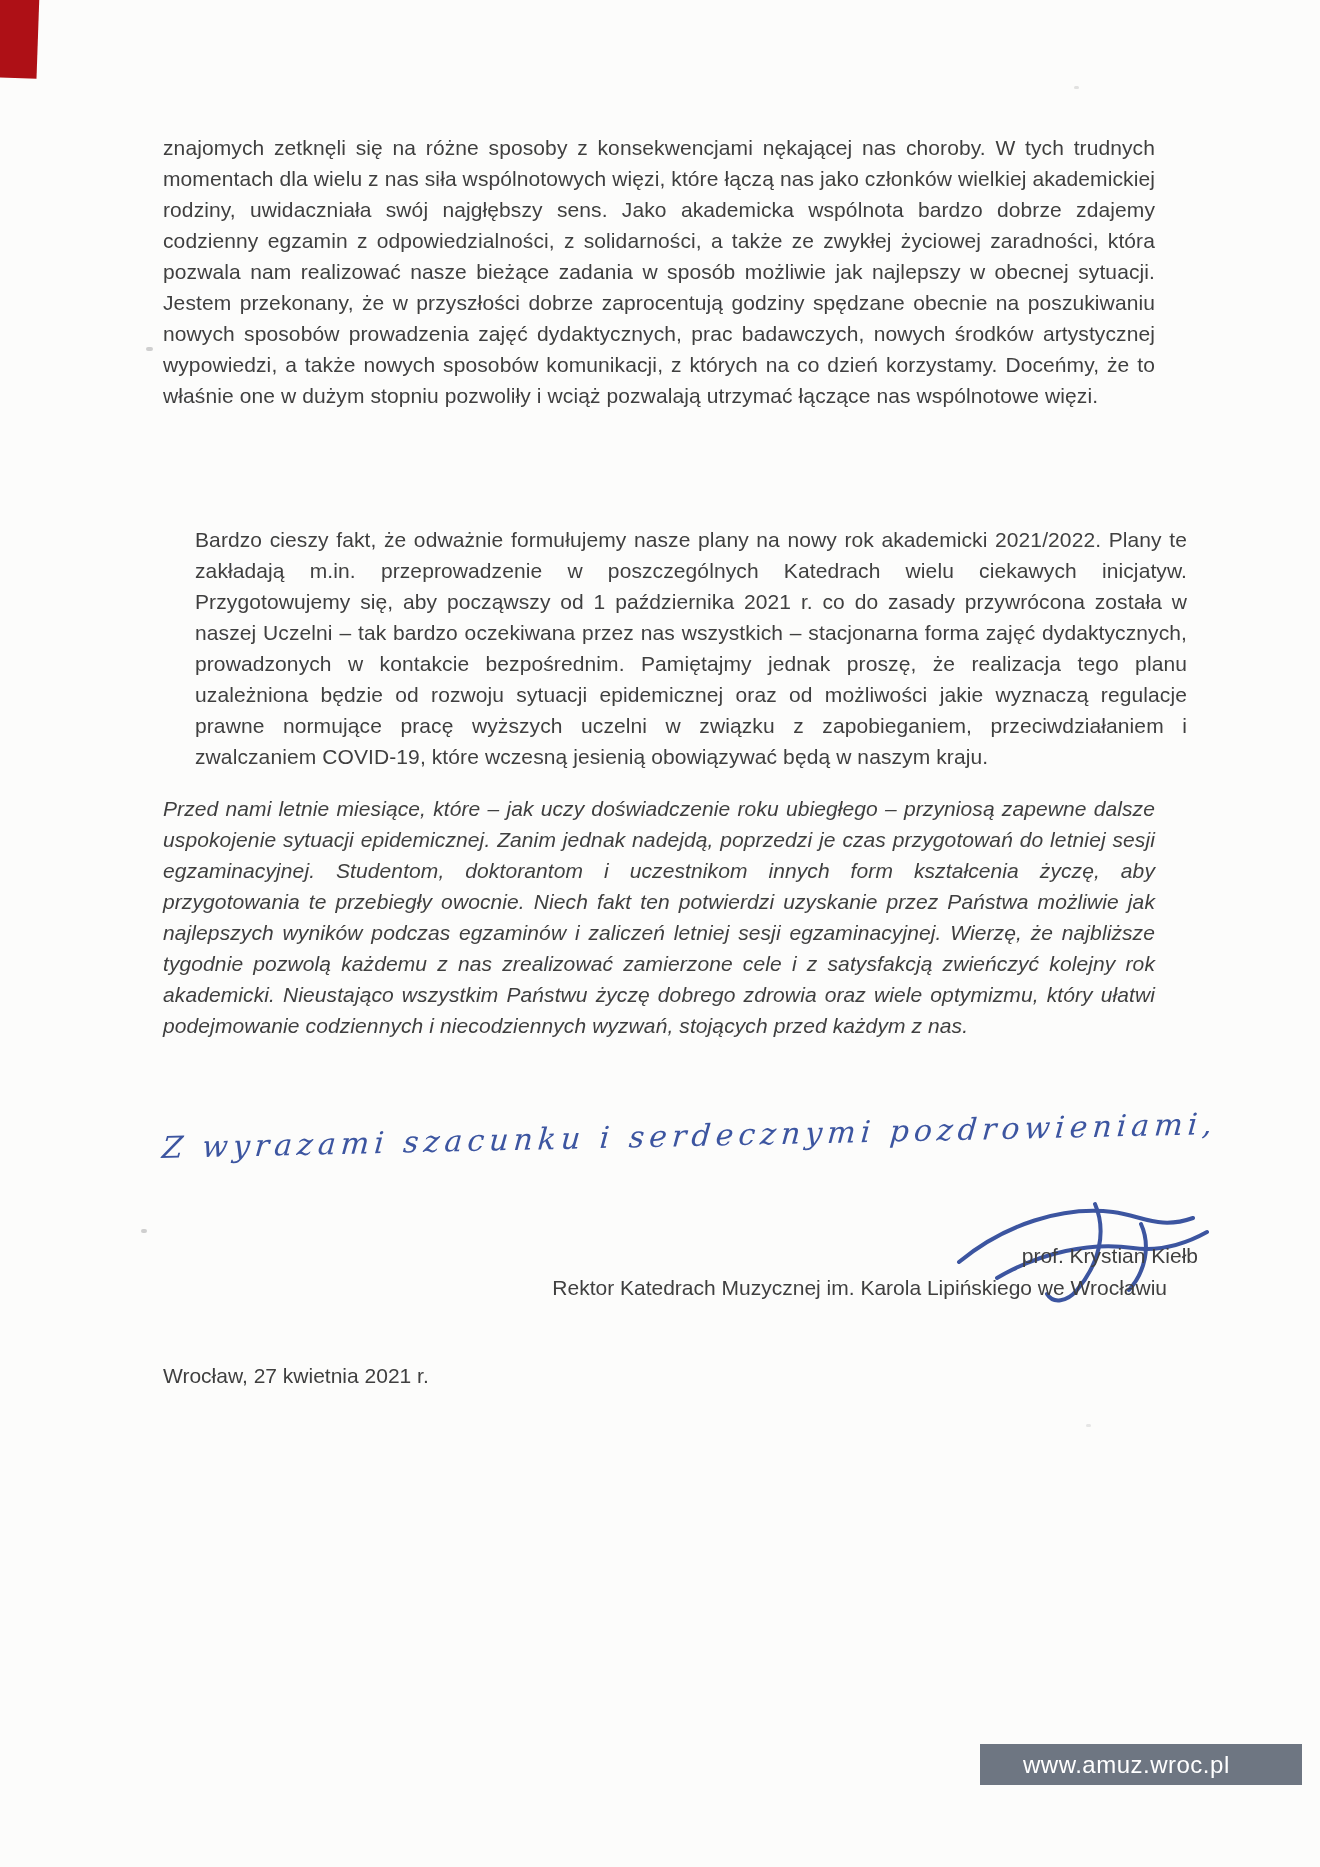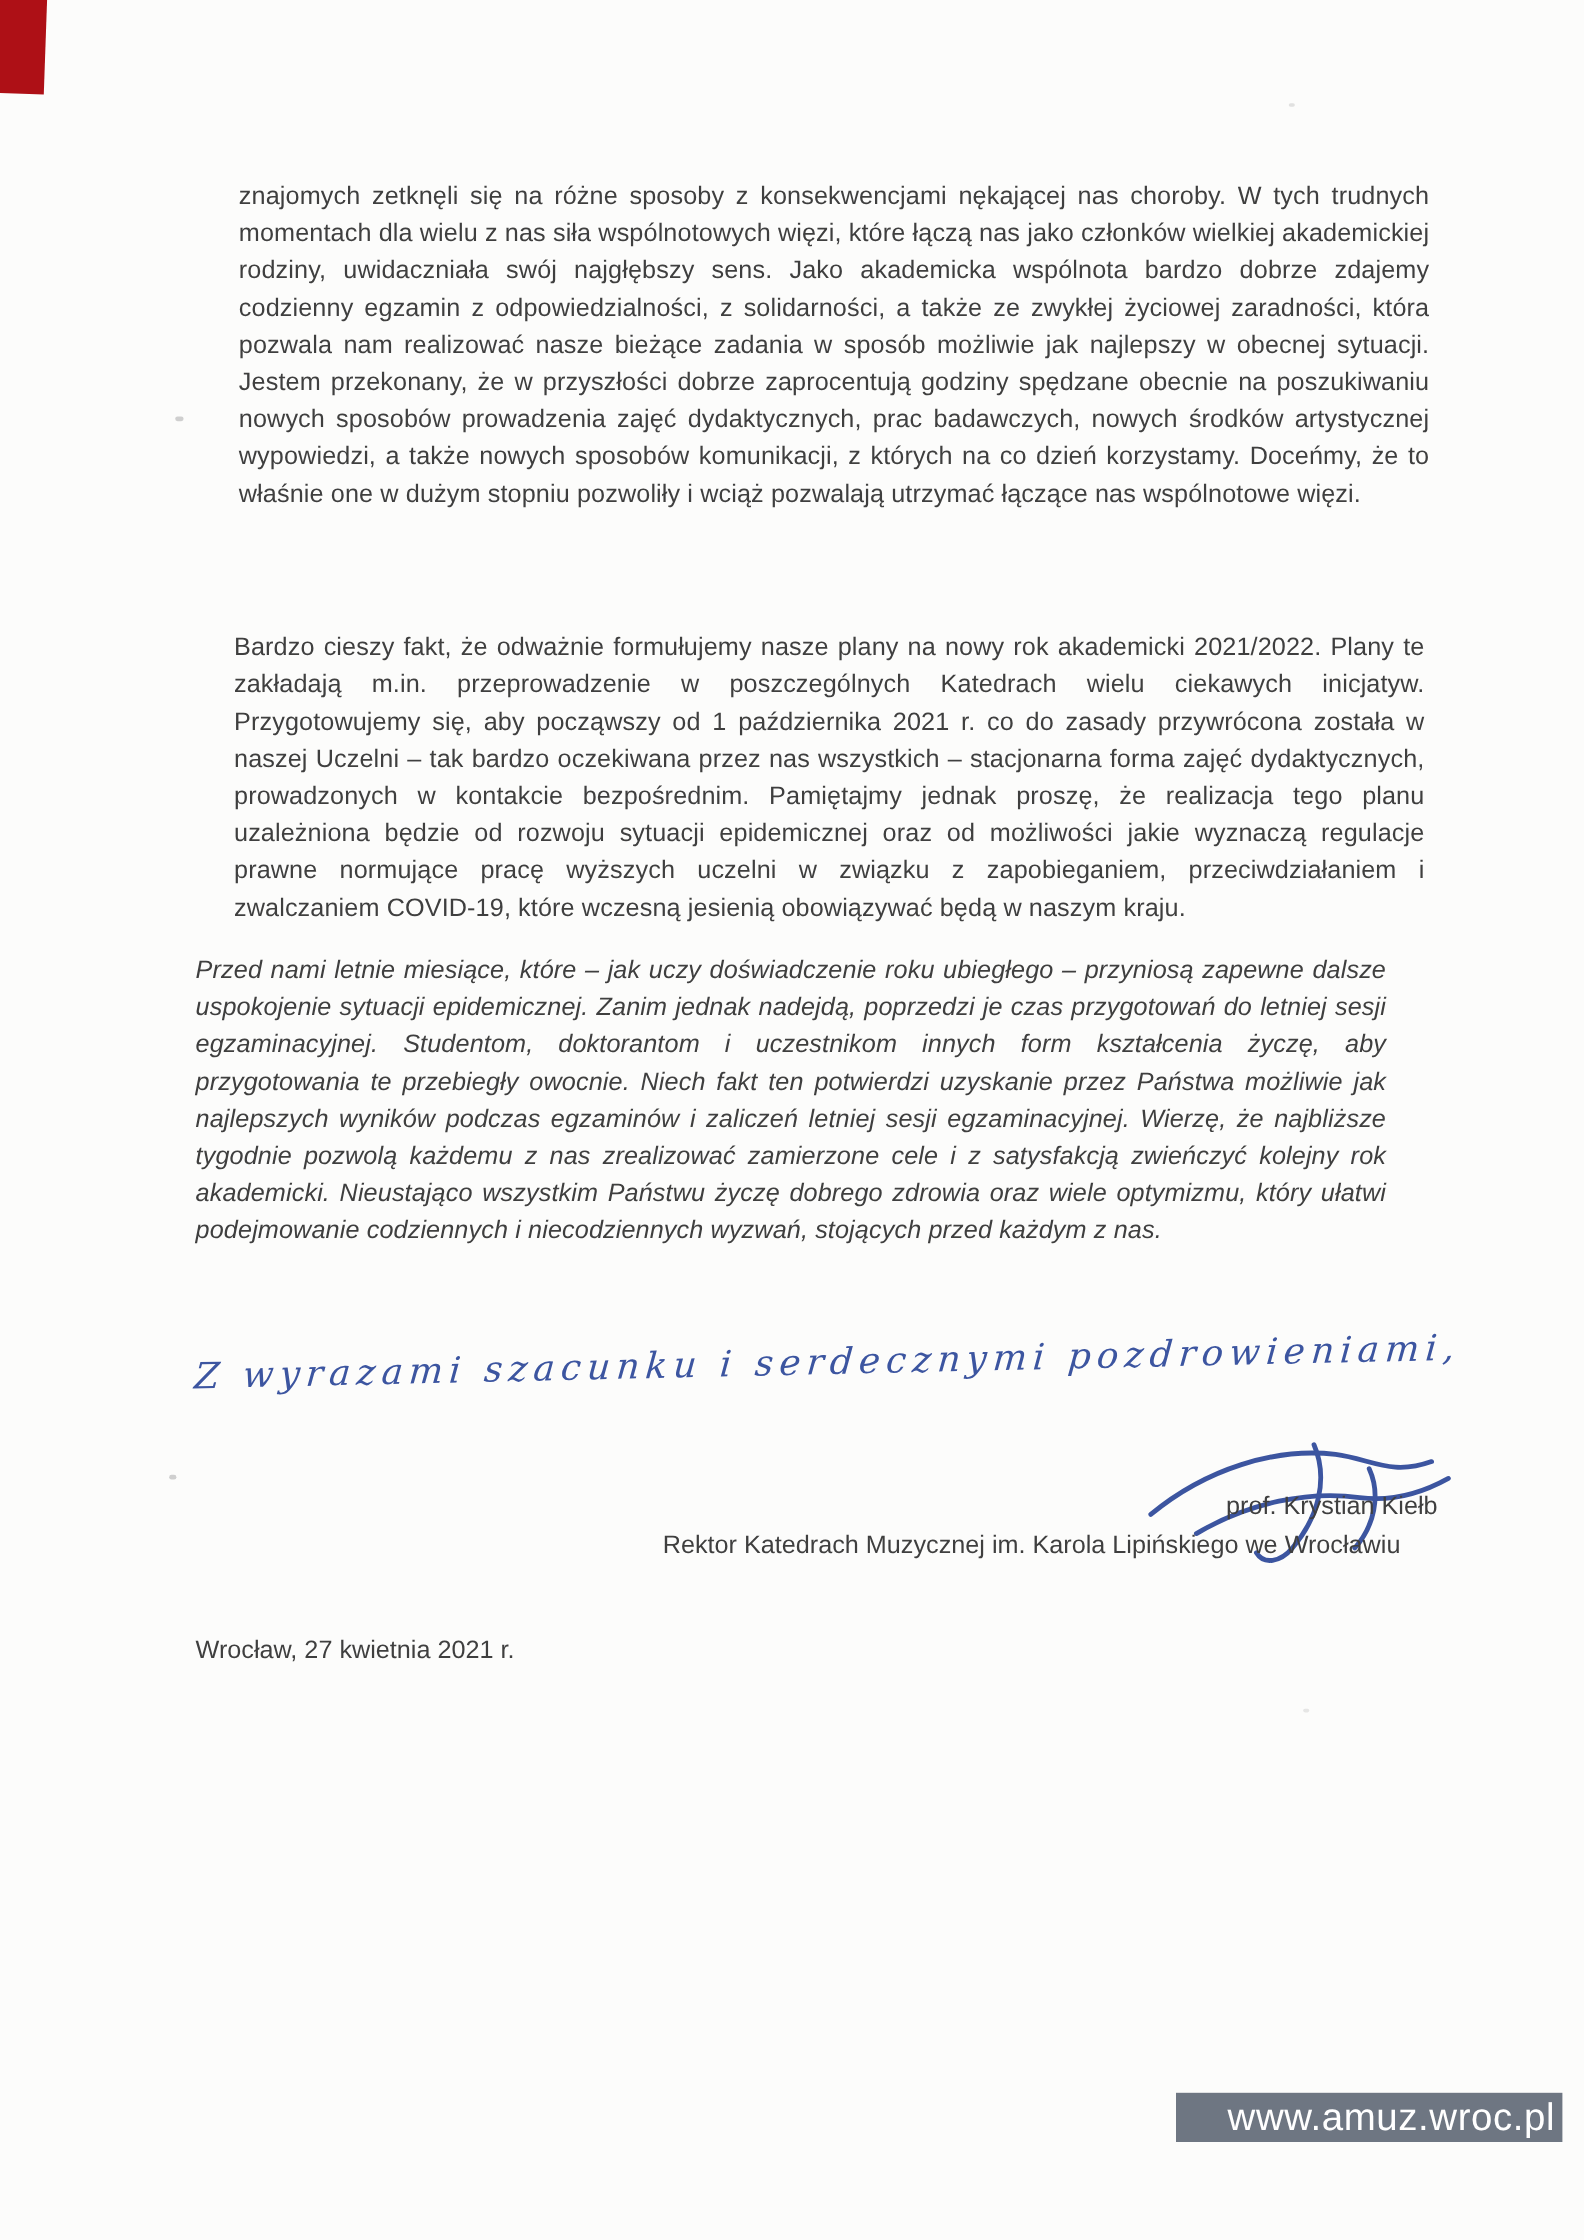--- a/index.html
+++ b/index.html
@@ -16,21 +16,21 @@
     background:var(--scan-corner-red,#ae1016);
     transform:rotate(2deg);
   }
   .para{
     position:absolute;left:163px;width:992px;
     margin:0;
     font-size:21px;line-height:31px;
     text-align:justify;
     letter-spacing:0.1px;
   }
-  .p1{top:148px;margin-left:36px;}
+  .p1{top:132px;}
   .p2{top:524px;margin-left:32px;}
   .p3{top:793px;font-style:italic;}
   .closing-hand{
     position:absolute;left:162px;top:1130px;width:900px;
     font-family:"DejaVu Serif",serif;font-style:italic;
     font-size:30px;letter-spacing:5px;white-space:nowrap;
     color:var(--handwriting-blue,#3c55a0);
     transform:rotate(-1.3deg) skewX(-6deg);
     transform-origin:left center;
   }
@@ -55,21 +55,21 @@
     font-size:21px;
   }
   .footer-bar{
     position:absolute;left:980px;top:1744px;width:322px;height:41px;
     background:var(--footer-bar,#6e7682);
     display:flex;align-items:center;
     padding-left:43px;box-sizing:border-box;
   }
   .footer-bar span{
     color:var(--footer-text,#ffffff);
-    font-size:32px;letter-spacing:0.5px;
+    font-size:24px;letter-spacing:0.5px;
     font-family:"Liberation Sans",sans-serif;
   }
   .speck{position:absolute;background:#cfcfcf;border-radius:2px;}
   .speck-1{left:146px;top:347px;width:7px;height:4px;}
   .speck-2{left:141px;top:1229px;width:6px;height:4px;}
   .speck-3{left:1074px;top:86px;width:5px;height:3px;opacity:.6;}
   .speck-4{left:1086px;top:1424px;width:5px;height:3px;opacity:.5;}
 </style>
 </head>
 <body>

